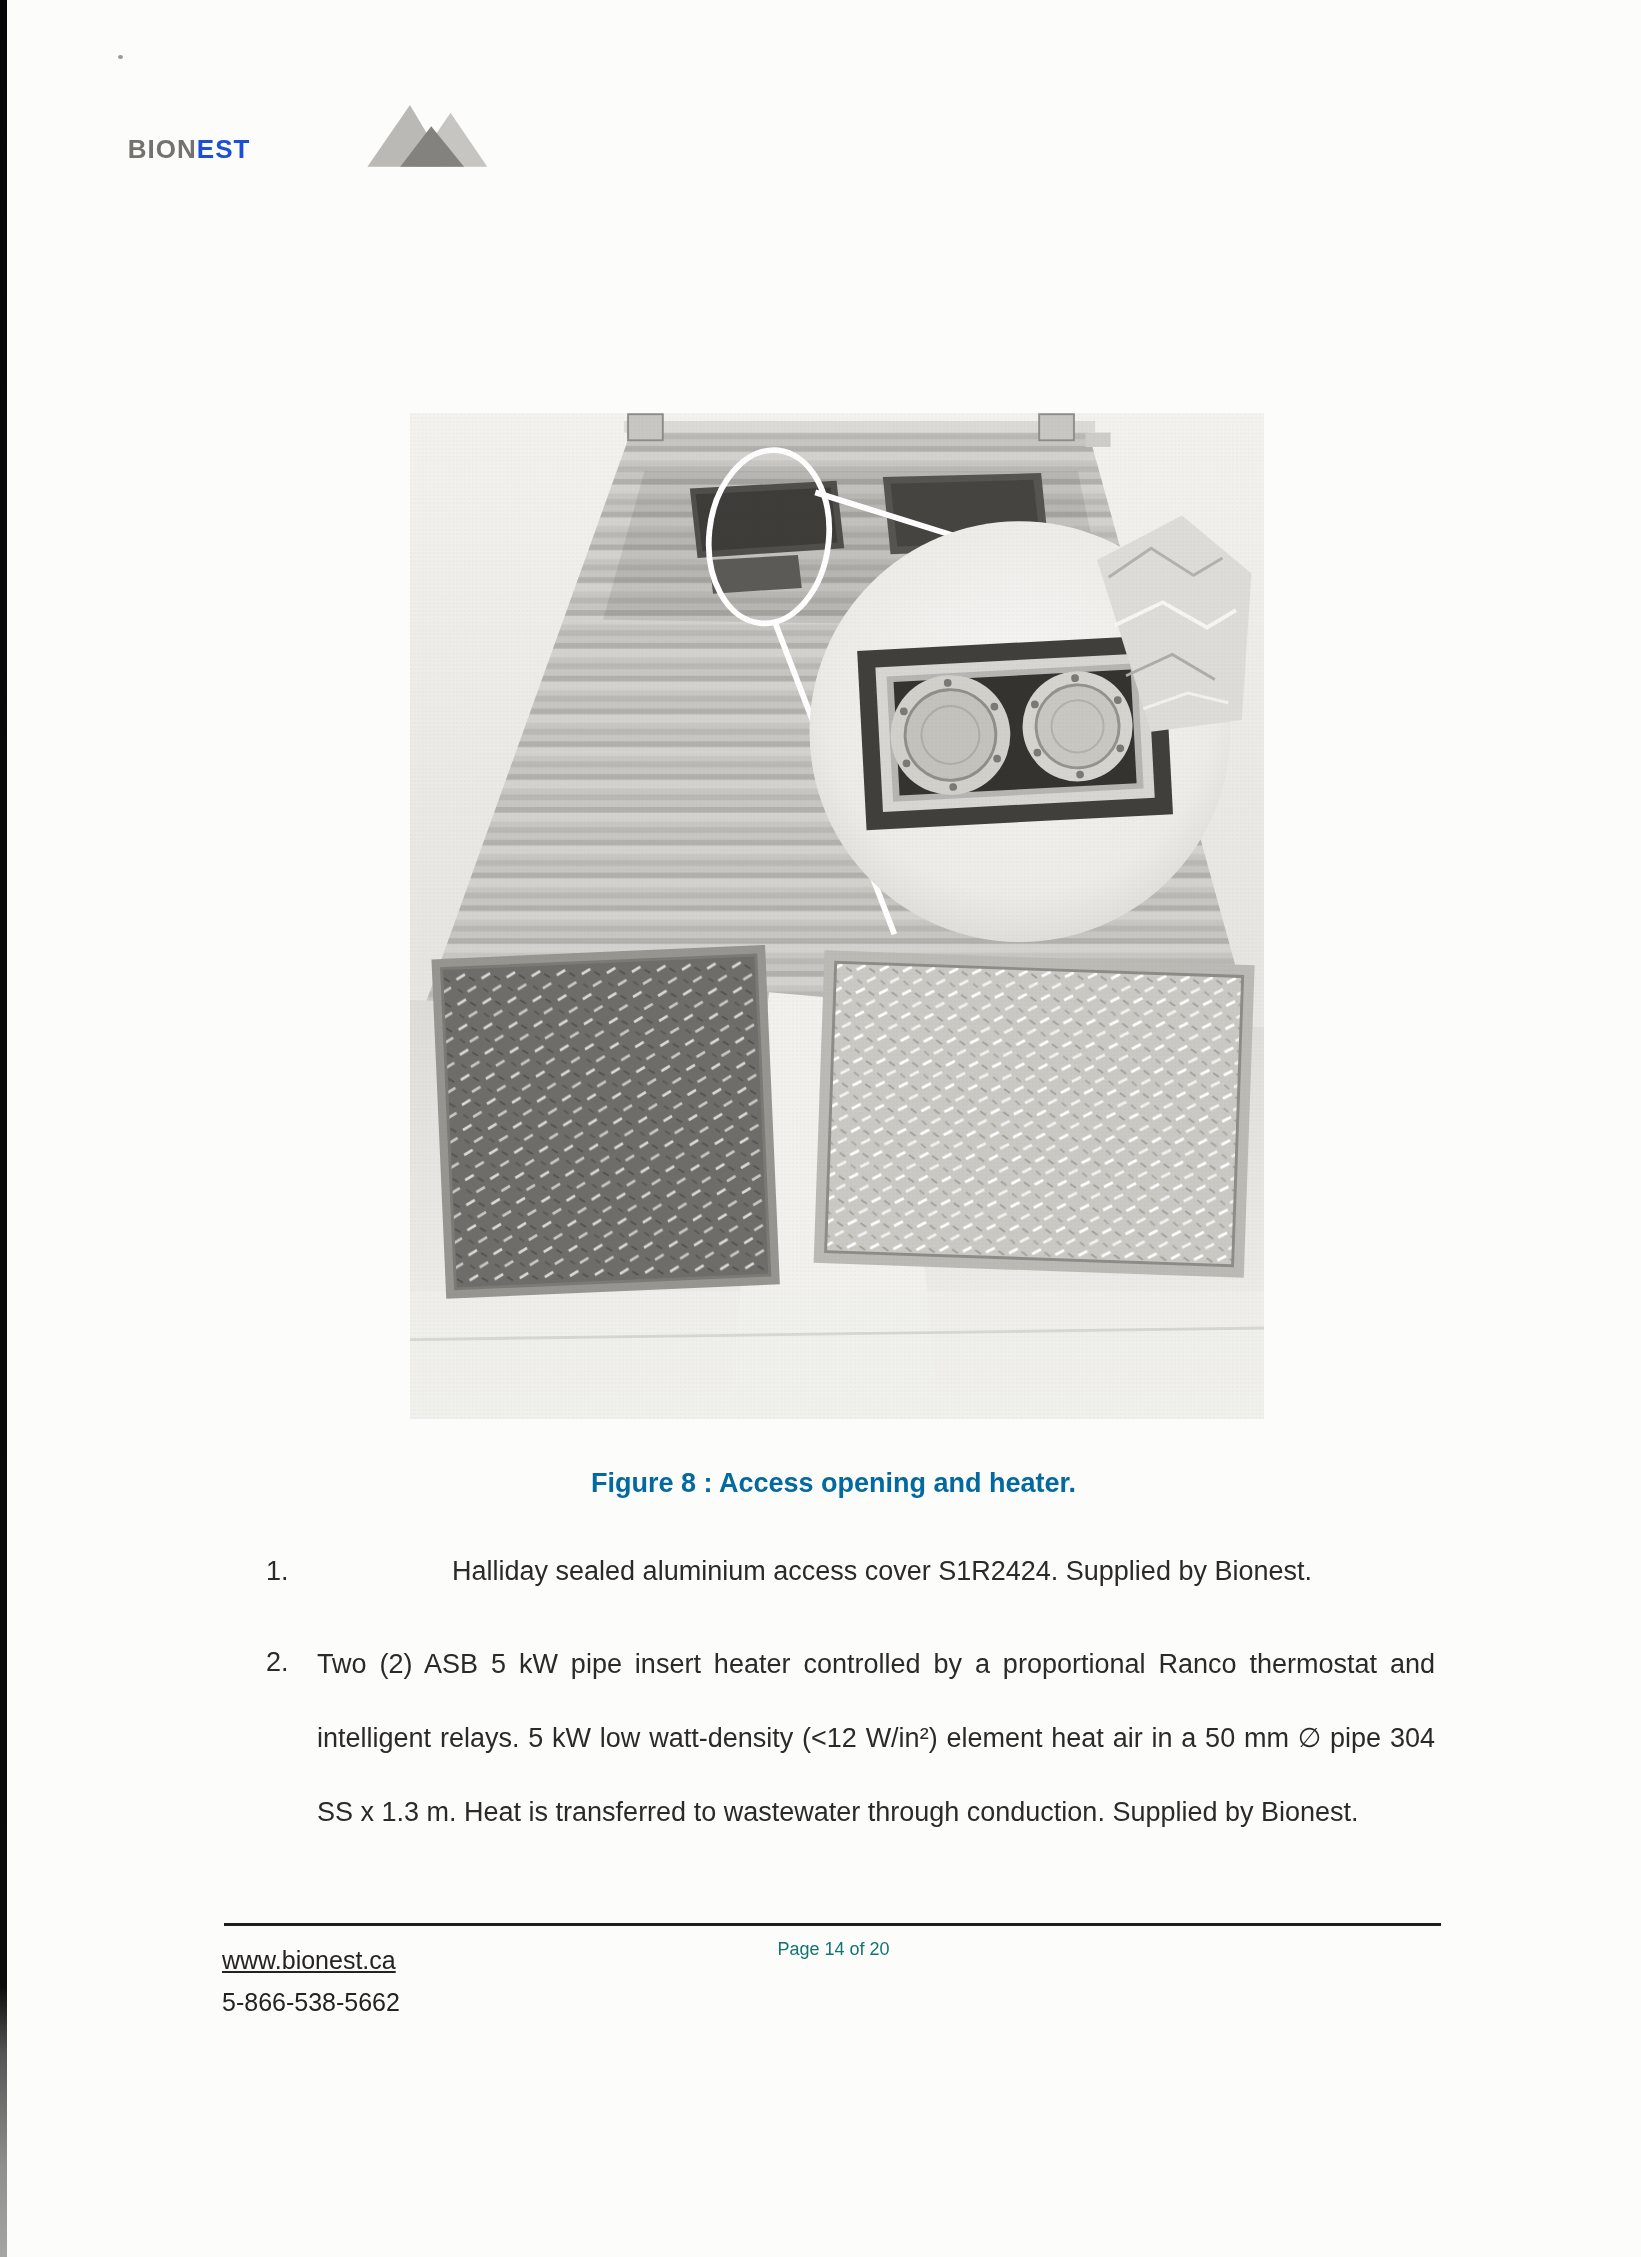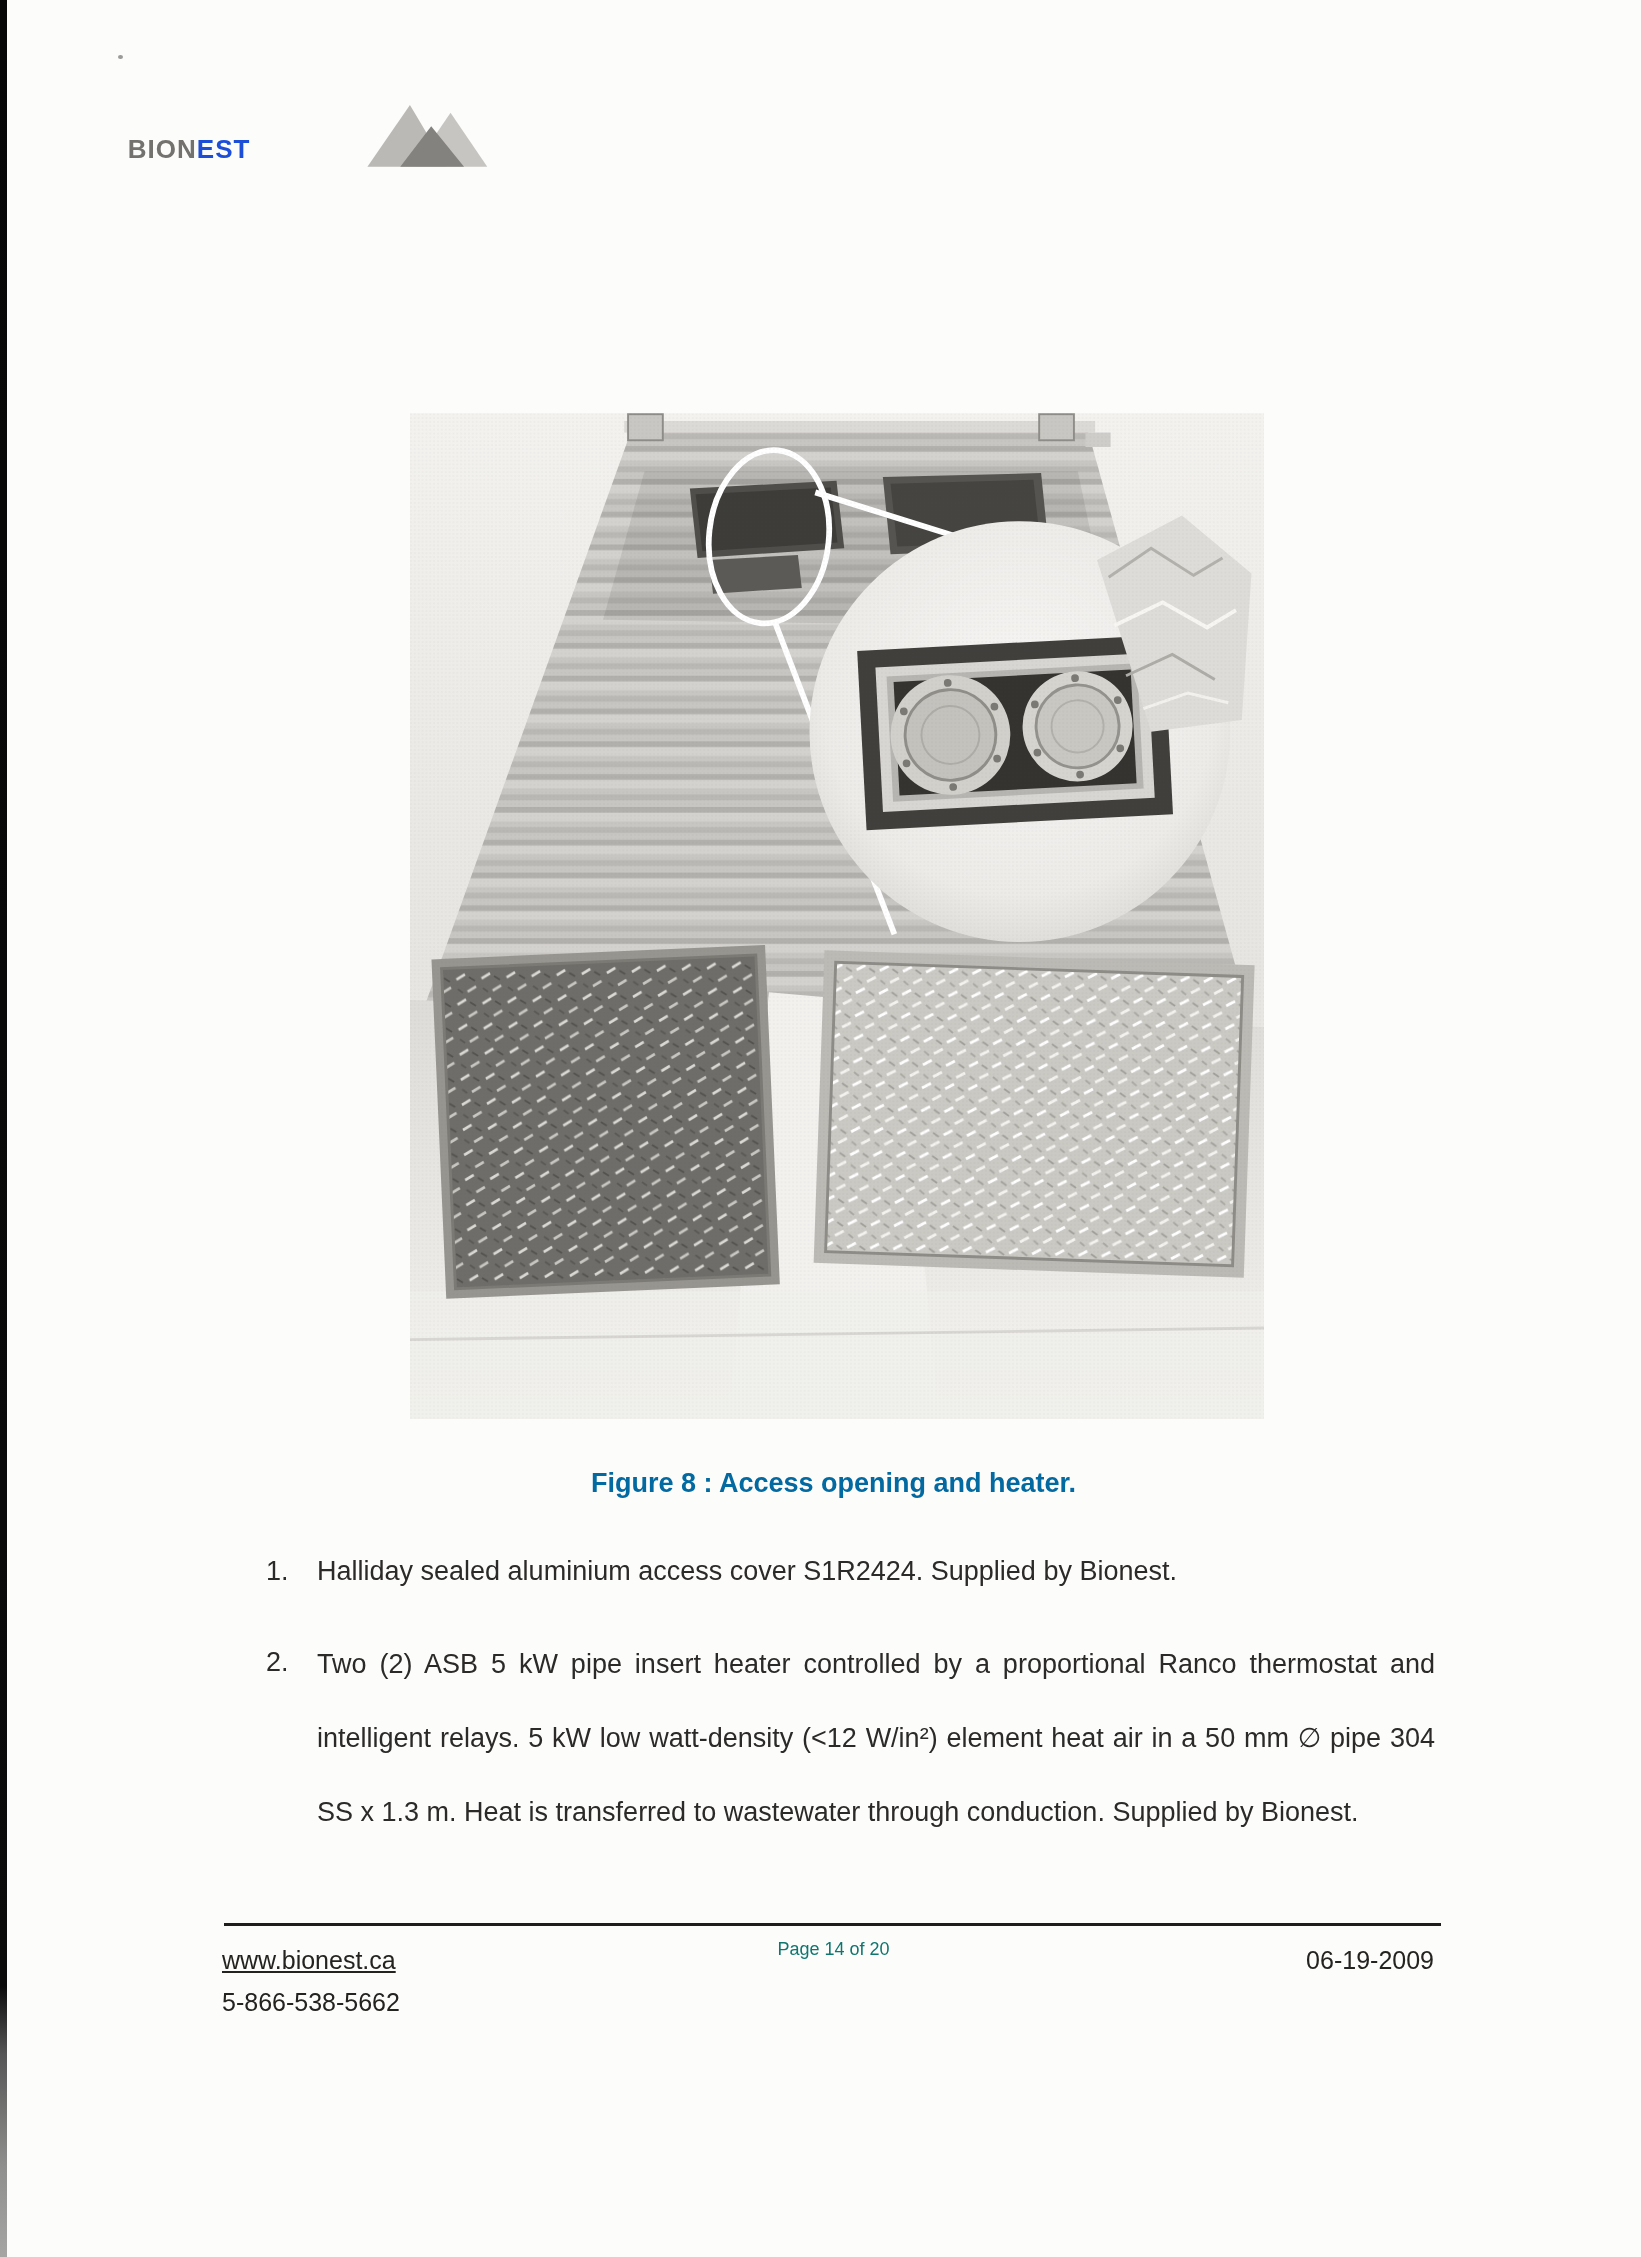--- a/index.html
+++ b/index.html
@@ -45,21 +45,21 @@
   
   .caption{
     left:227px;top:1468px;width:1213px;
     text-align:center;font-weight:bold;font-size:27px;color:#0369a1;
   }
 
   
   .item-number{font-size:27px;color:#2b2a28;}
   .item-text{font-size:27px;color:#2b2a28;}
   .n1{left:266px;top:1556px;}
-  .t1{left:317px;top:1556px;width:1130px;}
+  .t1{left:317px;top:1556px;width:1130px;text-align:center;}
   .n2{left:266px;top:1647px;}
   .t2{left:317px;top:1627px;width:1118px;line-height:74px;text-align:justify;}
 
   
   .footer-rule{left:224px;top:1923px;width:1217px;height:2.9px;background:#1e1d1b;}
   .footer-left{left:222px;top:1939px;font-size:25px;line-height:42px;color:#242320;}
   .footer-left .site{text-decoration:underline;}
   .footer-center{left:227px;top:1939px;width:1213px;text-align:center;font-size:18px;color:#0f766e;}
   .footer-right{left:227px;top:1939px;width:1207px;text-align:right;font-size:25px;line-height:42px;color:#242320;}
 </style>
@@ -213,15 +213,14 @@
 <div class="abs item-number n2">2.</div>
 <div class="abs item-text t2">Two (2) ASB 5 kW pipe insert heater controlled by a proportional Ranco thermostat and intelligent relays. 5 kW low watt-density (&lt;12 W/in²) element heat air in a 50 mm ∅ pipe 304 SS x 1.3 m. Heat is transferred to wastewater through conduction. Supplied by Bionest.</div>
 
 <div class="abs footer-rule"></div>
 <div class="abs footer-left">
   <div class="site">www.bionest.ca</div>
   <div>5-866-538-5662</div>
 </div>
 <div class="abs footer-center">Page 14 of 20</div>
 <div class="abs footer-right">
-  <div>06-19-2009</div>
 </div>
 
 
 </body></html>

